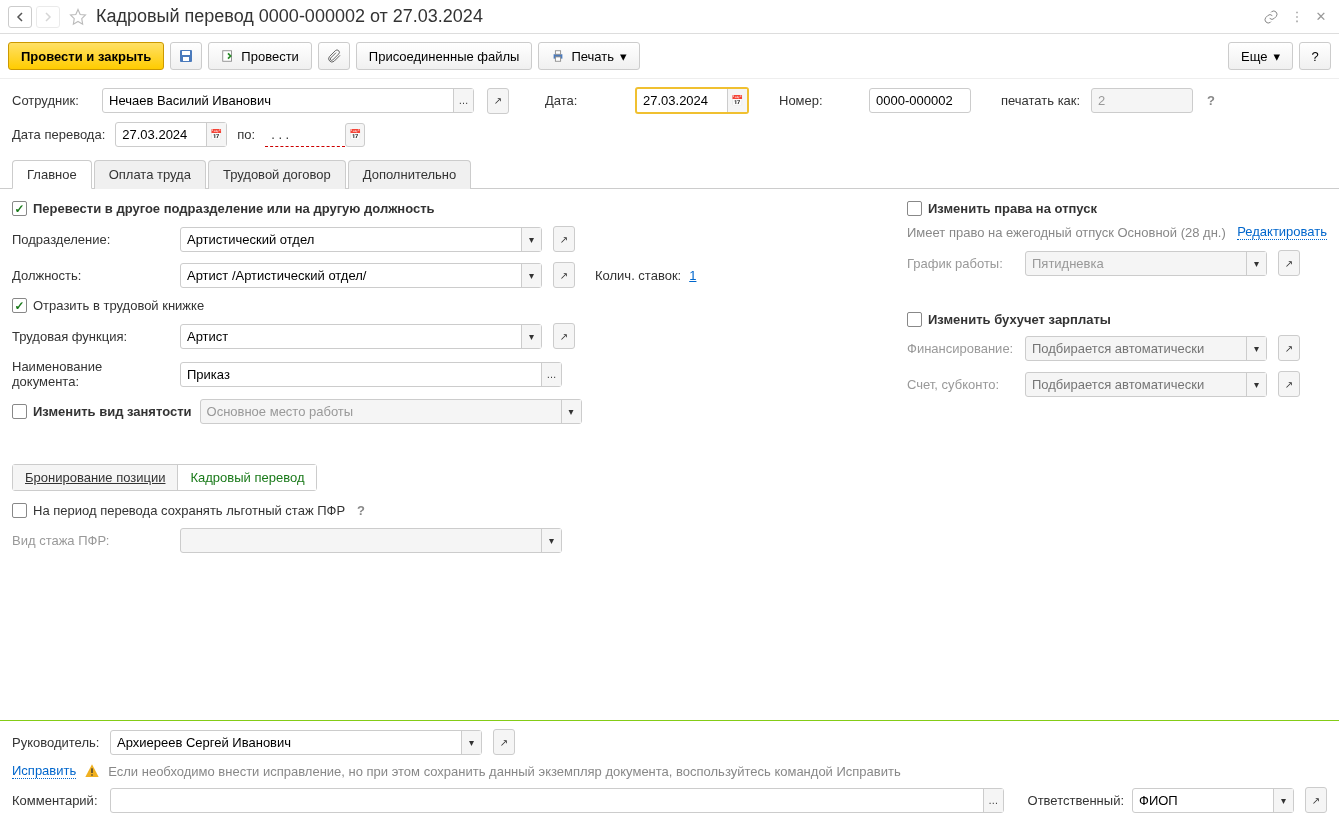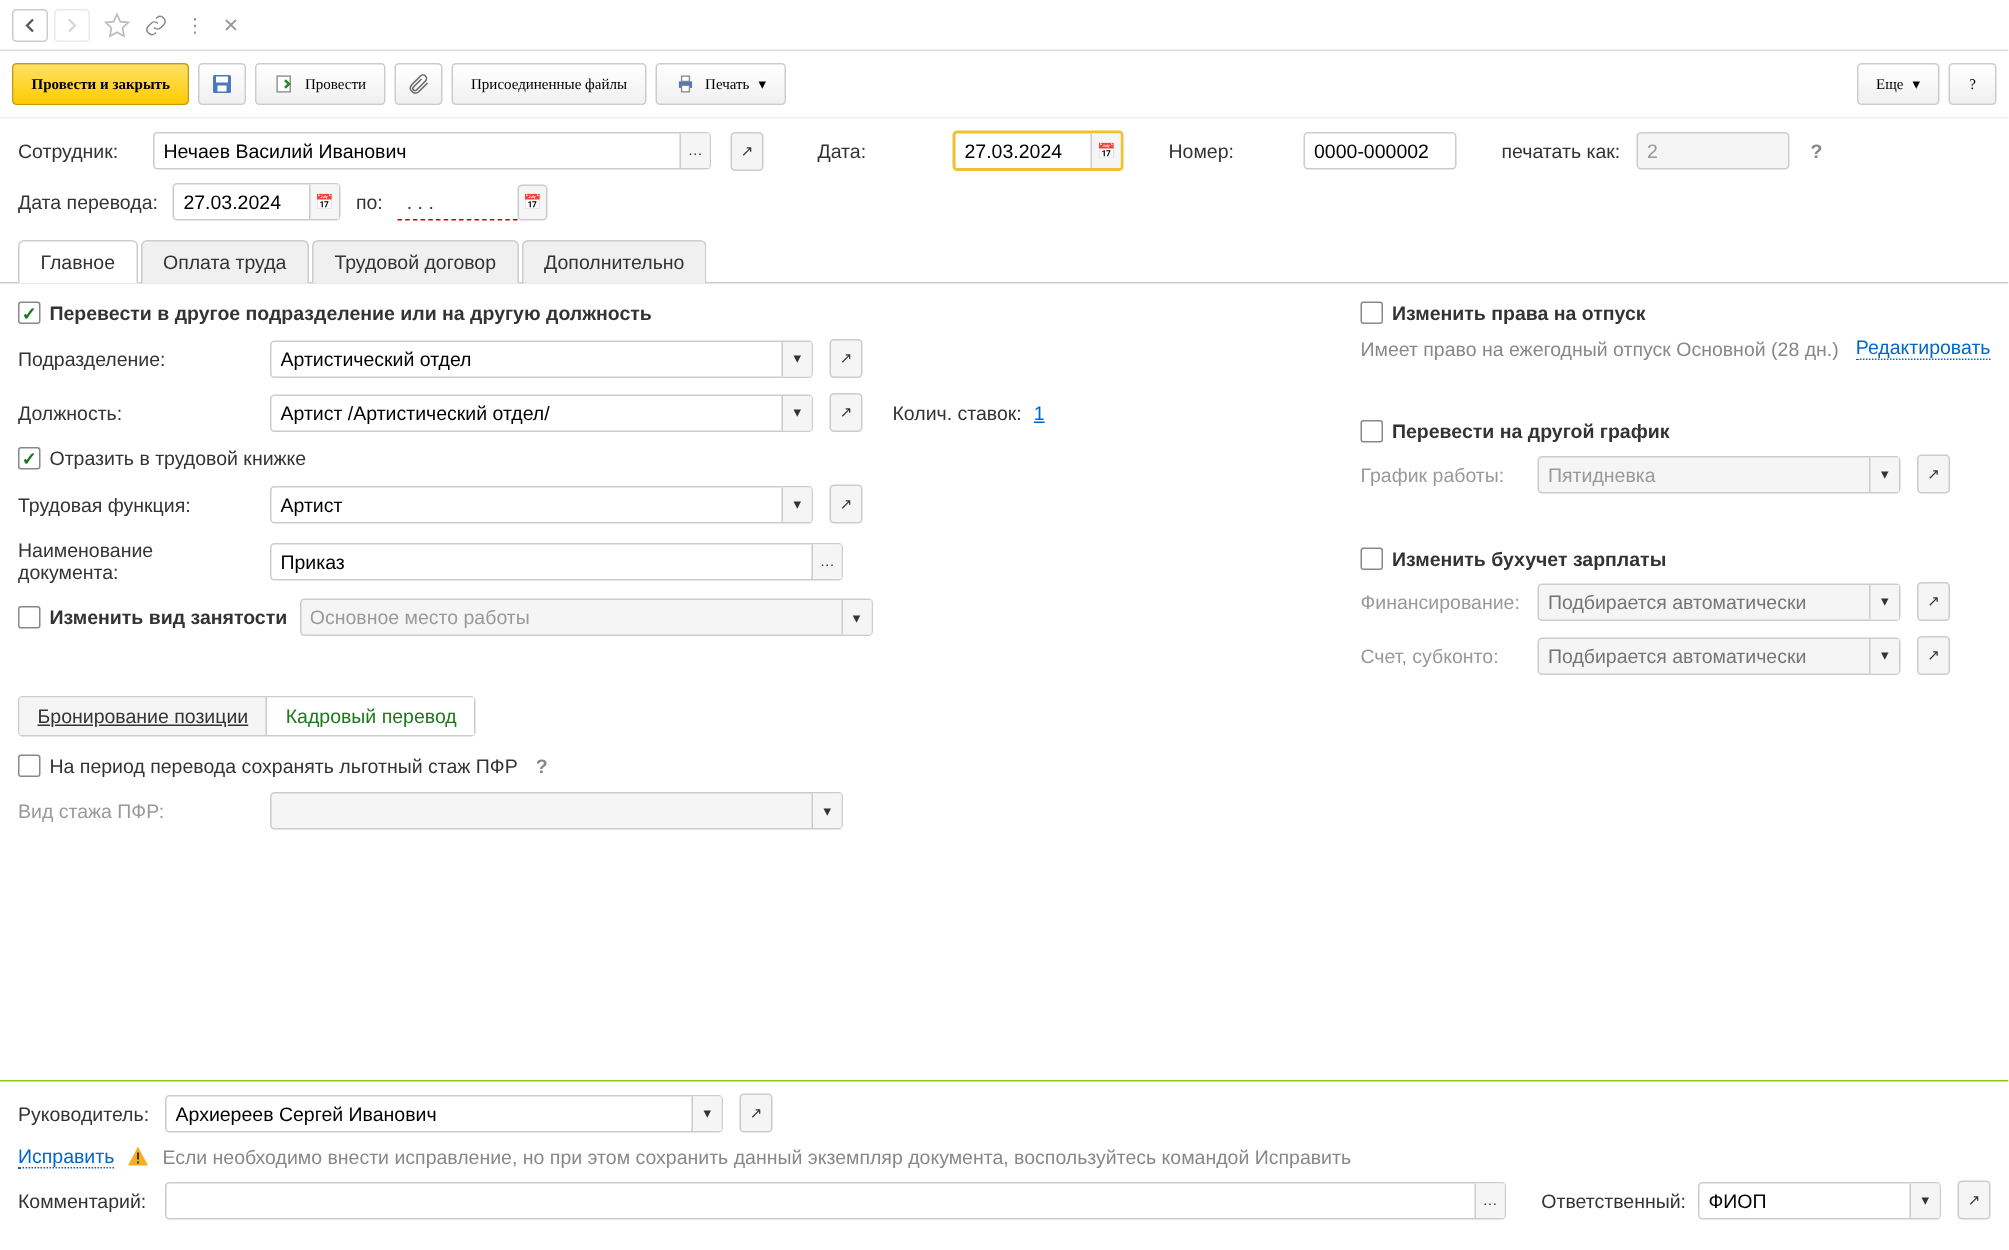--- a/index.html
+++ b/index.html
@@ -9,21 +9,21 @@
 
 .title-bar { height: 34px; display: flex; align-items: center; padding: 0 8px; border-bottom: 1px solid #ddd; gap: 4px; }
 .nav-btn { width: 24px; height: 22px; border: 1px solid #ccc; background: #fff; border-radius: 3px; display: flex; align-items: center; justify-content: center; cursor: pointer; }
 .nav-btn.disabled { opacity: 0.4; }
 .star-icon { width: 20px; height: 20px; display: flex; align-items: center; justify-content: center; color: #999; margin: 0 4px; }
 .title-text { font-size: 18px; font-weight: normal; flex: 1; }
 .title-icon { width: 20px; color: #999; cursor: pointer; text-align: center; }
 
 
 .toolbar { padding: 8px; display: flex; align-items: center; gap: 6px; border-bottom: 1px solid #eee; }
-.btn { height: 28px; padding: 0 12px; border: 1px solid #ccc; background: linear-gradient(#fff,#f0f0f0); border-radius: 3px; cursor: pointer; display: inline-flex; align-items: center; gap: 6px; font-size: 10px; font-family: Liberation Serif, serif; }
+.btn { height: 28px; padding: 0 12px; border: 1px solid #ccc; background: linear-gradient(#fff,#f0f0f0); border-radius: 3px; cursor: pointer; display: inline-flex; align-items: center; gap: 6px; font-size: 13px; }
 .btn-primary { background: linear-gradient(#ffe066,#ffcc00); border-color: #cc9900; font-weight: bold; }
 .btn-icon { width: 32px; justify-content: center; padding: 0; }
 .spacer { flex: 1; }
 
 
 .header-row { padding: 8px 12px; display: flex; align-items: center; gap: 10px; flex-wrap: wrap; }
 .header-row .label { min-width: 80px; }
 .header-row2 { padding: 0 12px 8px; display: flex; align-items: center; gap: 10px; }
 .header-row2 .label { min-width: 90px; }
 
@@ -86,20 +86,21 @@
   <div class="nav-btn disabled">
         <svg width="12" height="12" viewBox="0 0 12 12">
           <path d="M4 2 L8 6 L4 10" fill="none" stroke="#999" stroke-width="1.5"></path>
         </svg>
       </div>
   <div class="star-icon">
         <svg width="18" height="18" viewBox="0 0 24 24">
           <path d="M12 2l2.9 6.6L22 9.3l-5 4.9 1.2 7.3L12 18l-6.2 3.5L7 14.2 2 9.3l7.1-.7z" fill="none" stroke="#bbb" stroke-width="1.5"></path>
         </svg>
       </div>
+  <div class="title-text">Кадровый перевод 0000-000002 от 27.03.2024</div>
   <div class="title-icon">
         <svg width="16" height="16" viewBox="0 0 24 24">
           <path d="M10 14a5 5 0 0 0 7 0l3-3a5 5 0 0 0-7-7l-1 1M14 10a5 5 0 0 0-7 0l-3 3a5 5 0 0 0 7 7l1-1" fill="none" stroke="#888" stroke-width="1.5"></path>
         </svg>
       </div>
   <div class="title-icon">⋮</div>
   <div class="title-icon">✕</div>
 </div>
 
 <div class="toolbar">
@@ -267,26 +268,20 @@
           <label class="checkbox-label">
             <span class="chk"></span>
             <span>Изменить права на отпуск</span>
           </label>
         </div>
     <div class="form-row">
           <span class="gray-text" style="flex:1">Имеет право на ежегодный отпуск Основной (28 дн.)</span>
           <span class="link-dotted">Редактировать</span>
         </div>
 
-    <div class="section-head" style="margin-top:40px">
-          <label class="checkbox-label">
-            <span class="chk"></span>
-            <span>Перевести на другой график</span>
-          </label>
-        </div>
     <div class="form-row">
       <span class="flabel disabled" style="width:110px">График работы:</span>
       <span class="input-wrap disabled">
             <input style="width: 220px;" value="Пятидневка">
             <span class="input-btn">▾</span>
           </span>
       <span class="ext-btn">↗</span>
     </div>
 
     <div class="section-head" style="margin-top:36px">

